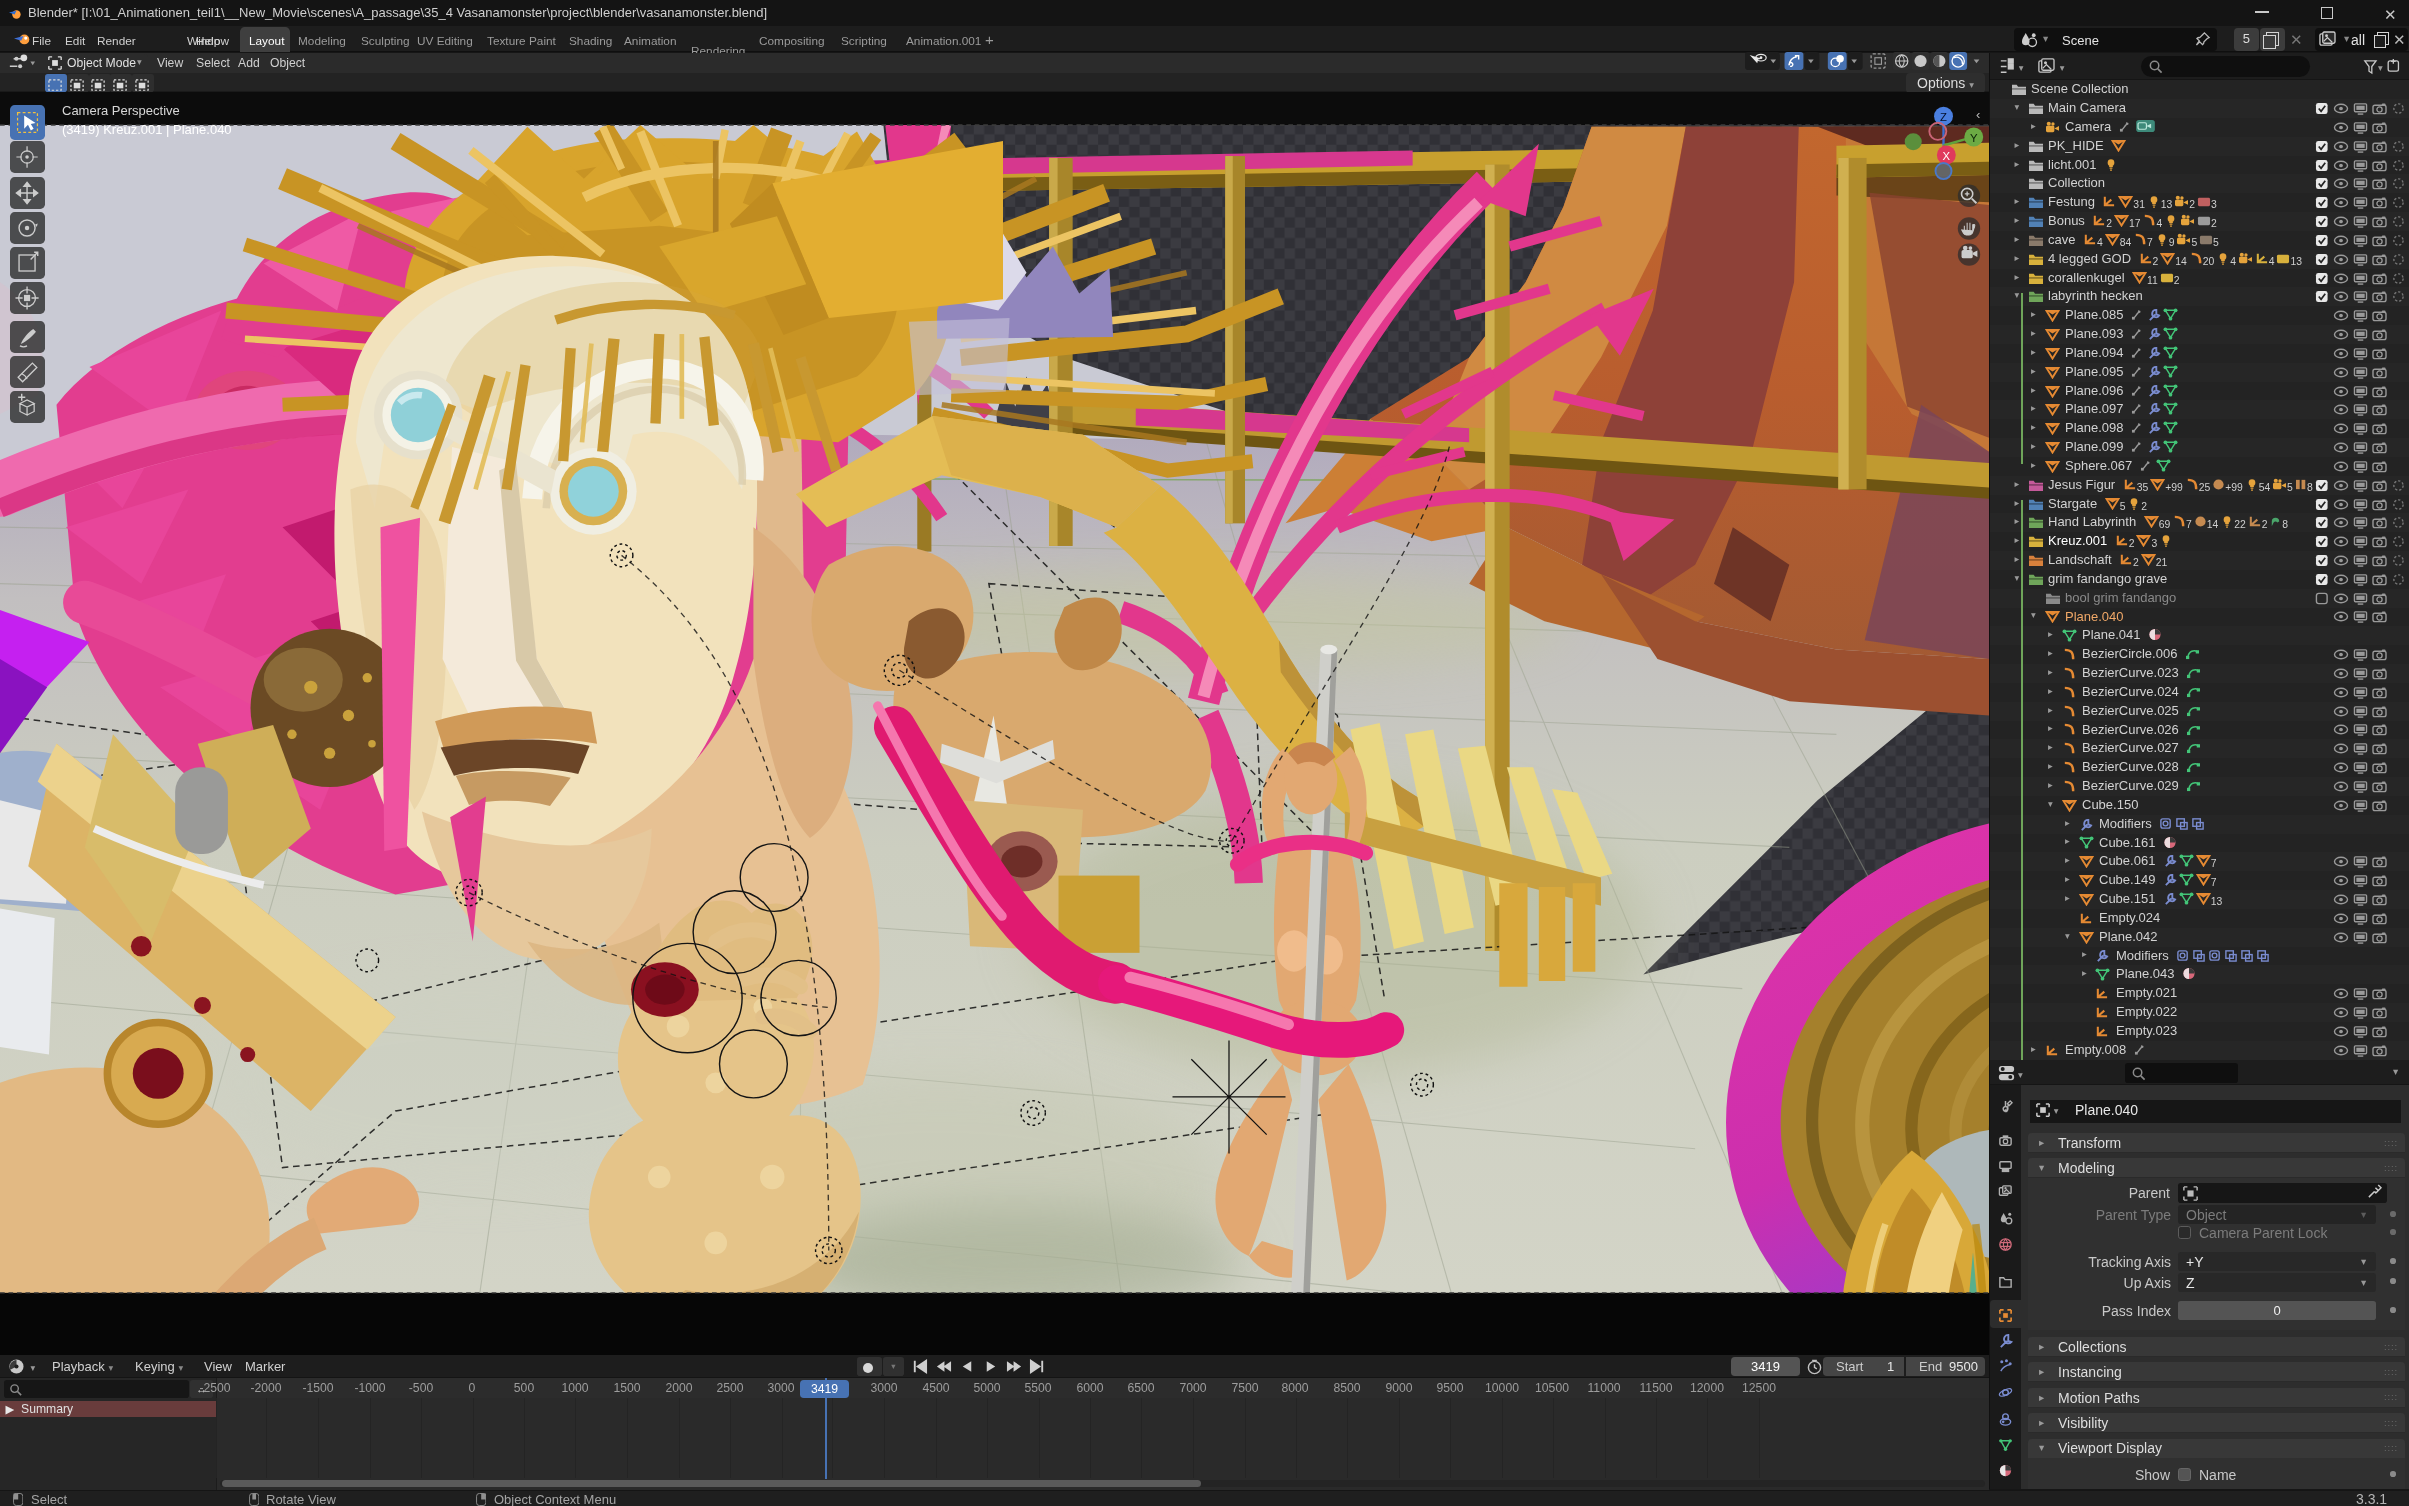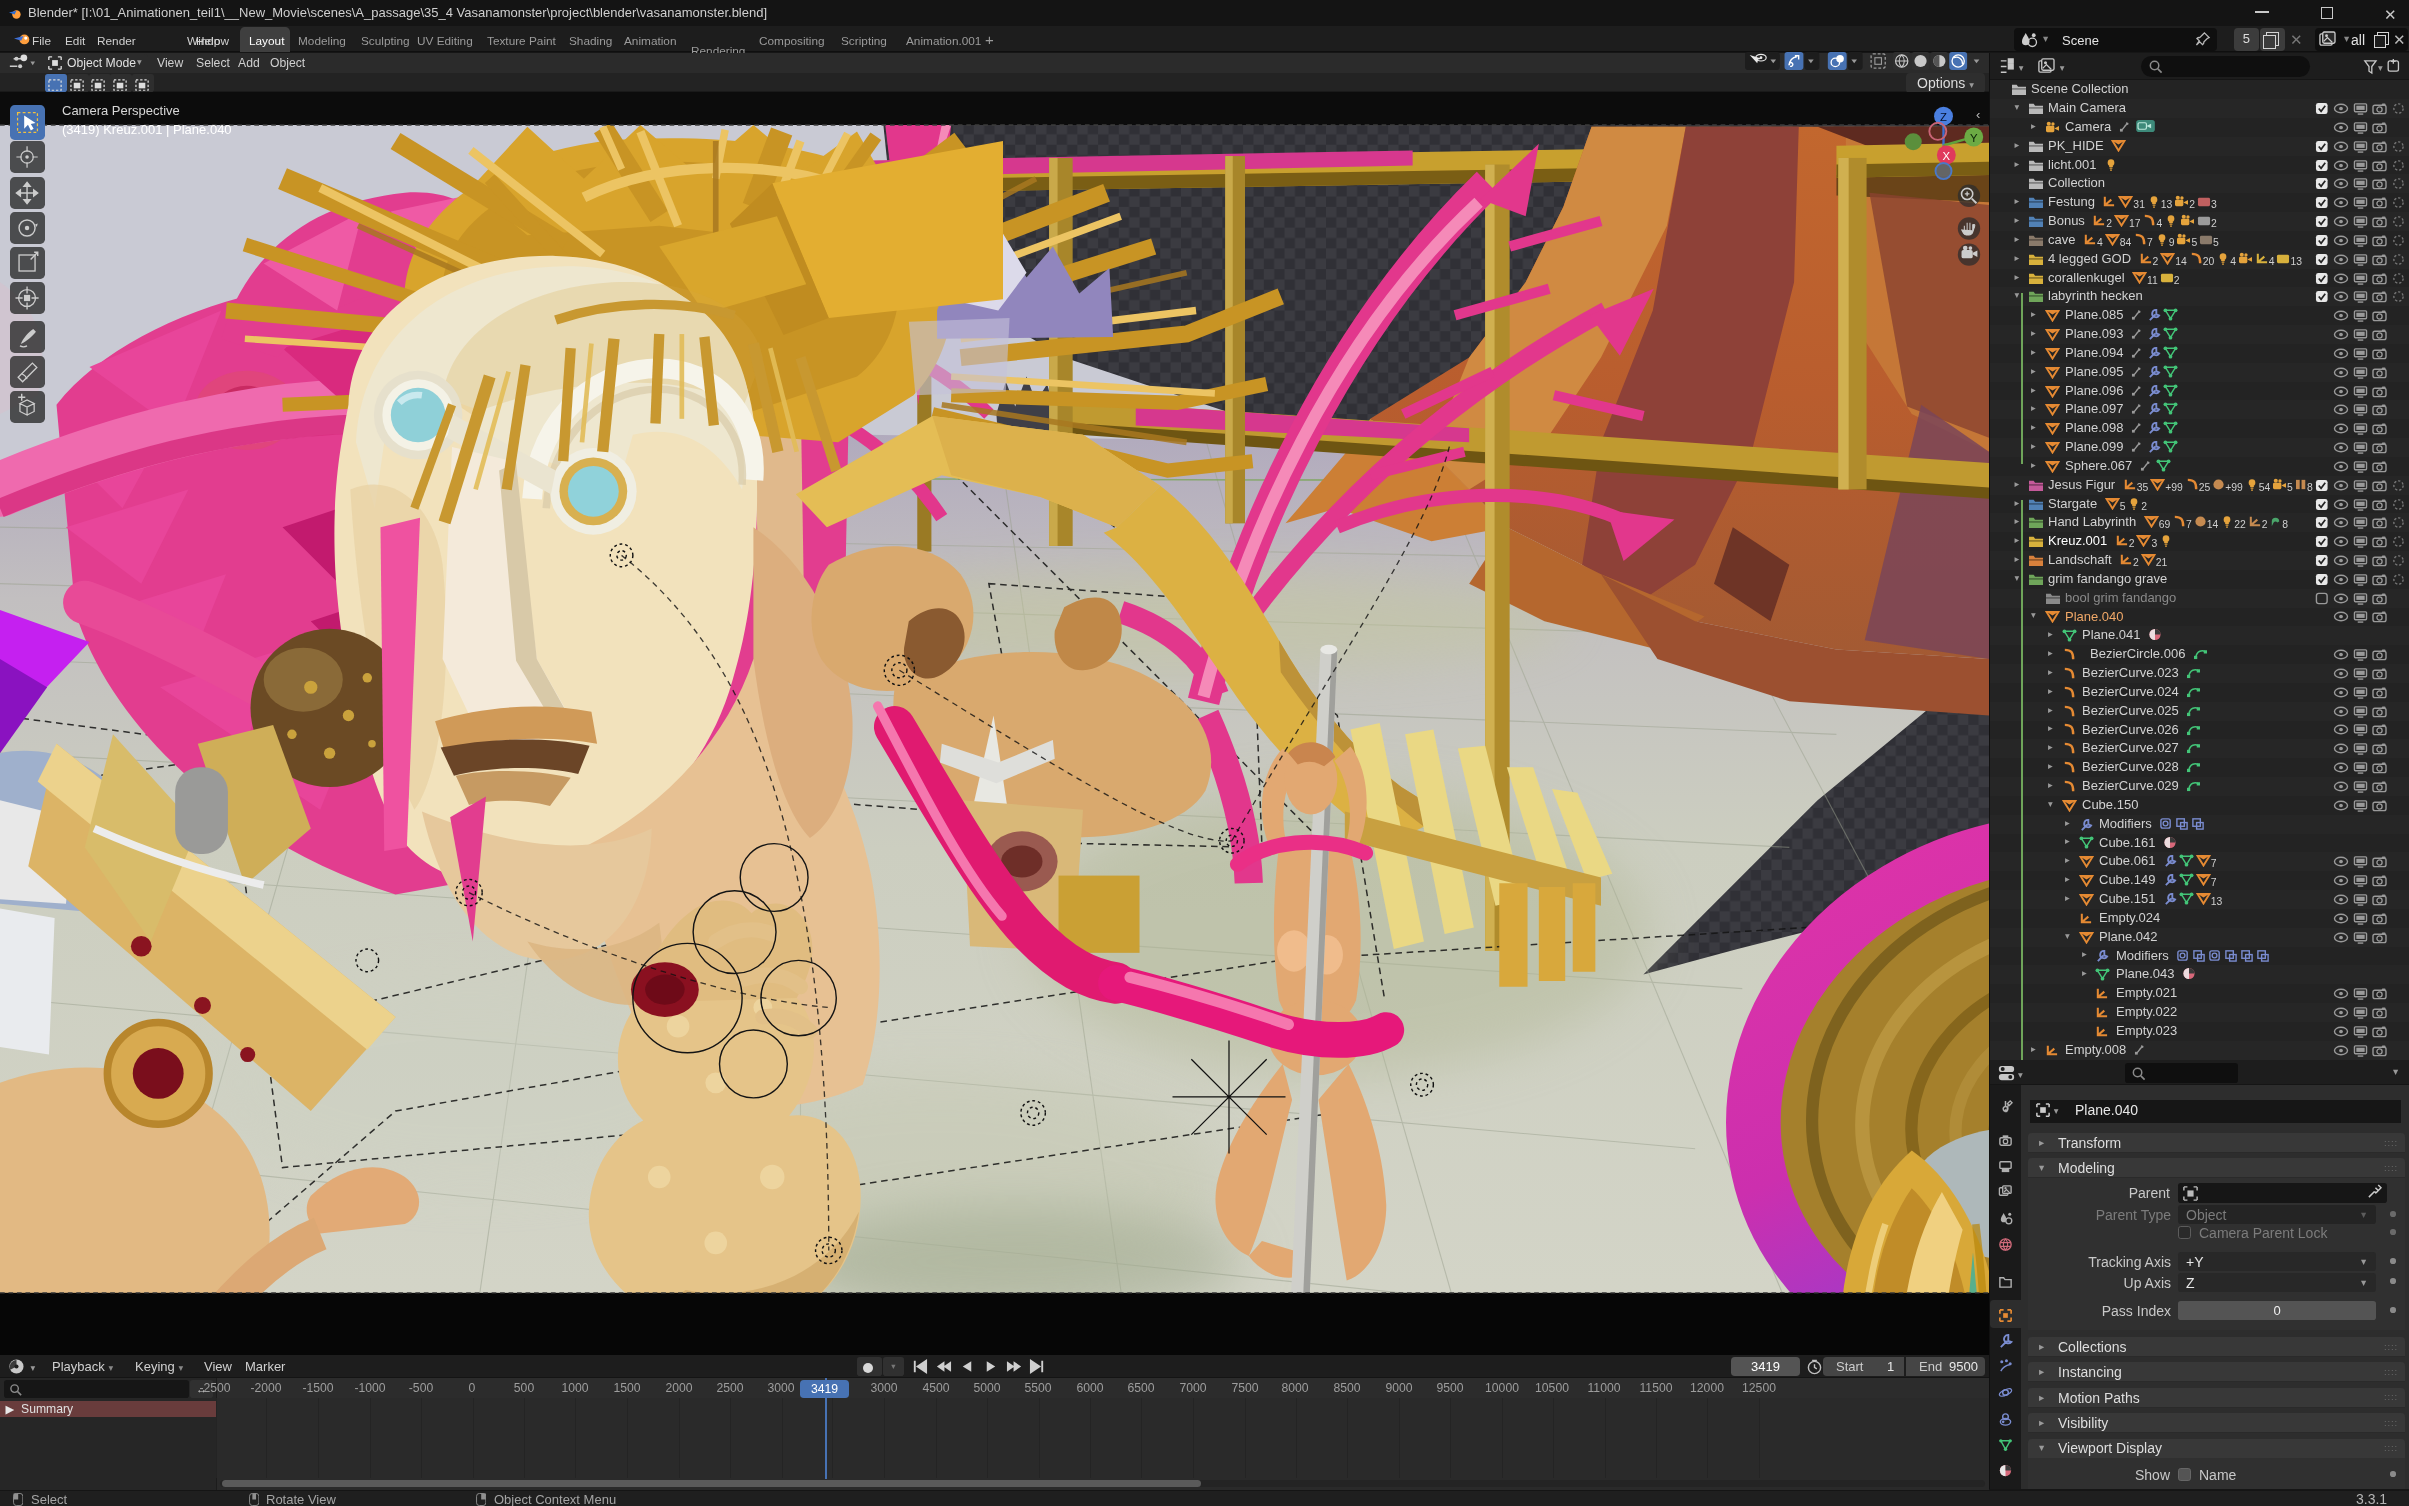--- a/index.html
+++ b/index.html
@@ -1598,21 +1598,21 @@
         </svg></div>
 <div class="abs" style="left:92px;top:574px;color:#d2d2d2;font-size:13px;white-space:nowrap;">Plane.041<span style="margin-left:5.6px;"><span style="display:inline-block;vertical-align:middle;margin-left:1.9px;"><svg width="14" height="13" viewBox="0 0 15 14">
               <circle cx="7.5" cy="7" r="6" fill="#d8687a"></circle>
               <path d="M7.5 1 a6 6 0 0 0 0 12 Z" fill="#f0f0f0" opacity="0.85"></path>
               <path d="M7.5 7 L13.5 7 A6 6 0 0 0 7.5 1 Z" fill="#3a3a3a"></path>
             </svg></span></span></div>
 <div class="abs" style="left:58px;top:594px;color:#9a9a9a;font-size:9.4px;">▸</div>
 <div class="abs" style="left:72px;top:594px;width:17px;height:15px;"><svg width="14" height="13" viewBox="0 0 15 14">
           <path d="M3 2 C10 2 12 5 12 12" fill="none" stroke="#e58a33" stroke-width="2.6"></path>
         </svg></div>
-<div class="abs" style="left:100px;top:593px;color:#d2d2d2;font-size:13px;white-space:nowrap;">BezierCircle.006<span style="margin-left:5.6px;"><span style="display:inline-block;vertical-align:middle;margin-left:1.9px;"><svg width="15" height="13" viewBox="0 0 16 14">
+<div class="abs" style="left:92px;top:593px;color:#d2d2d2;font-size:13px;white-space:nowrap;">BezierCircle.006<span style="margin-left:5.6px;"><span style="display:inline-block;vertical-align:middle;margin-left:1.9px;"><svg width="15" height="13" viewBox="0 0 16 14">
               <path d="M3 11 C4 4 10 3 13 5" fill="none" stroke="#43c578" stroke-width="1.6"></path>
               <rect x="1" y="9.5" width="3.5" height="3.5" fill="#43c578"></rect>
               <rect x="11.5" y="3.5" width="3.5" height="3.5" fill="#43c578"></rect>
             </svg></span></span></div>
 <div class="abs" style="left:343px;top:594px;width:16px;height:14px;"><svg width="16" height="13" viewBox="0 0 17 14">
           <ellipse cx="8.5" cy="7" rx="7" ry="4.6" fill="none" stroke="#9a9a9a" stroke-width="1.5"></ellipse>
           <circle cx="8.5" cy="7" r="2" fill="#9a9a9a"></circle>
         </svg></div>
 <div class="abs" style="left:363px;top:594px;width:16px;height:14px;"><svg width="15" height="13" viewBox="0 0 16 14">
           <rect x="1.5" y="2" width="13" height="8.5" rx="1" fill="none" stroke="#9a9a9a" stroke-width="1.5"></rect>

